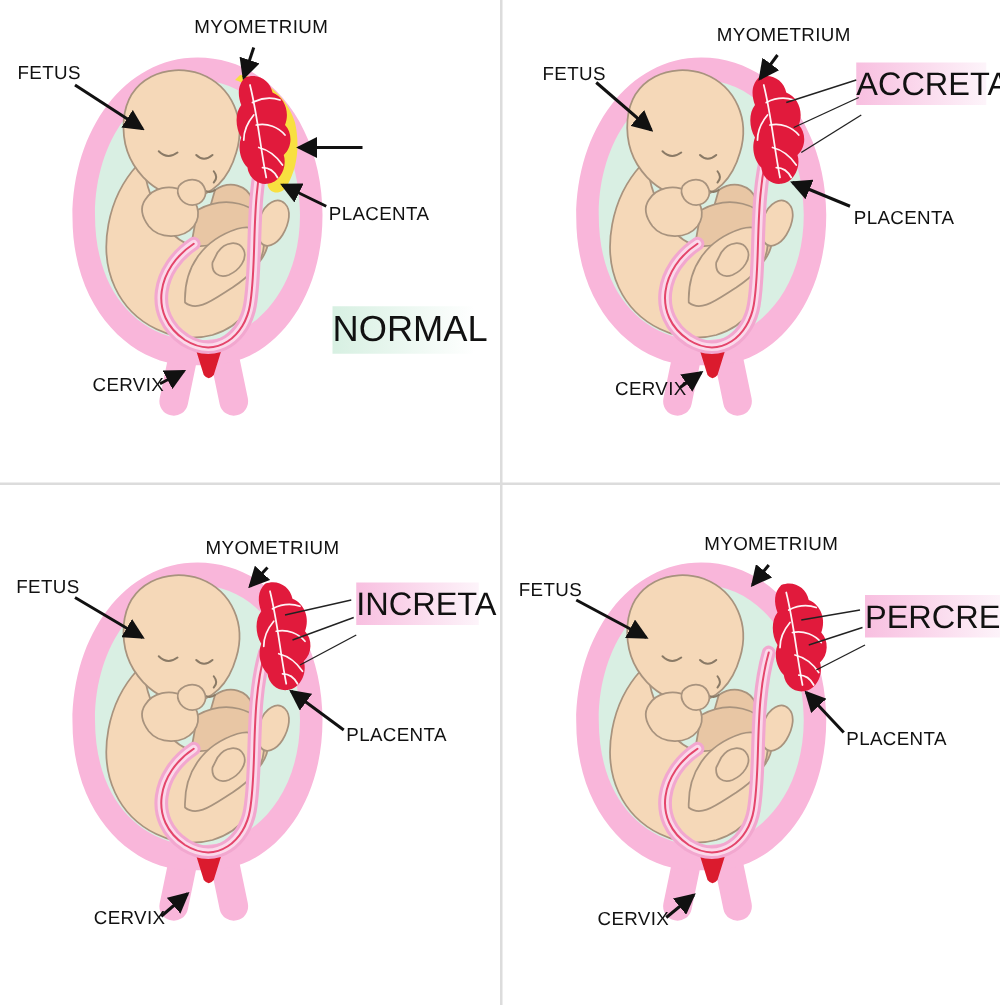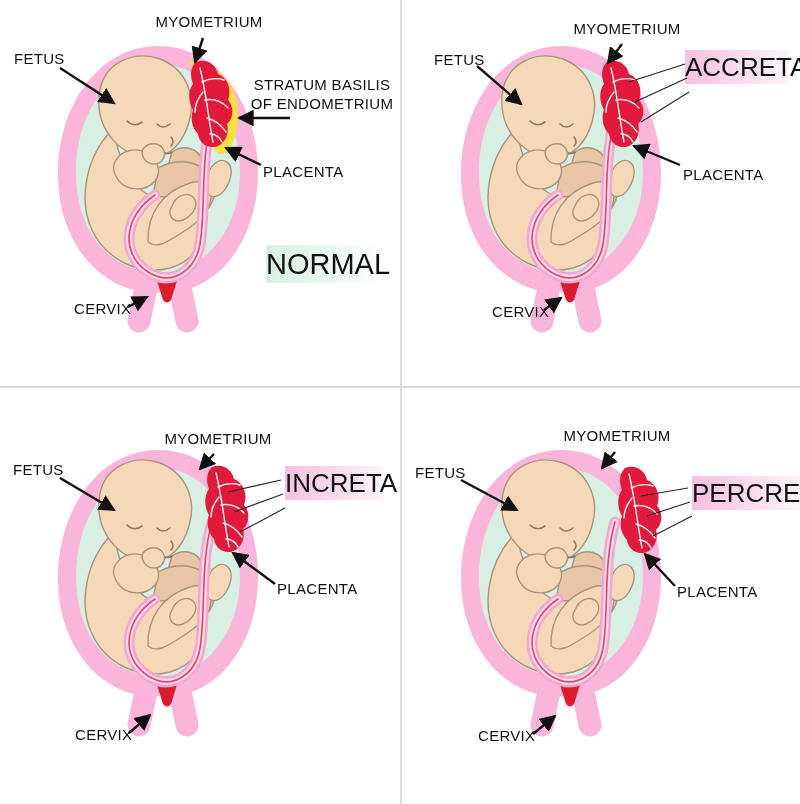--- a/index.html
+++ b/index.html
@@ -102,21 +102,20 @@
   <div id="div-h" class="divider"></div>
 
   <section class="panel" id="p1">
     <svg class="scene" width="400" height="402" viewBox="0 0 400 402">
       <use href="#uterus-base"></use>
       <path class="yellow" d="M192 60 C212 62 230 78 236 98 C240 116 238 134 230 148 C226 156 216 156 214 148 C222 132 222 104 212 88 C204 74 196 66 188 64 Z"></path>
       <use href="#placenta-mass"></use>
     </svg>
     <div class="lbl ctr myo">MYOMETRIUM</div>
     <div class="lbl fet">FETUS</div>
-    <div class="lbl wrap str">STRATUM BASILIS OF ENDOMETRIUM</div>
     <div class="lbl pla">PLACENTA</div>
     <div class="lbl cer">CERVIX</div>
     <div class="cond mint">NORMAL</div>
   </section>
 
   <section class="panel" id="p2">
     <svg class="scene" width="400" height="402" viewBox="0 0 400 402">
       <use href="#uterus-base"></use>
       <use href="#placenta-mass" transform="translate(8,0)"></use>
     </svg>

